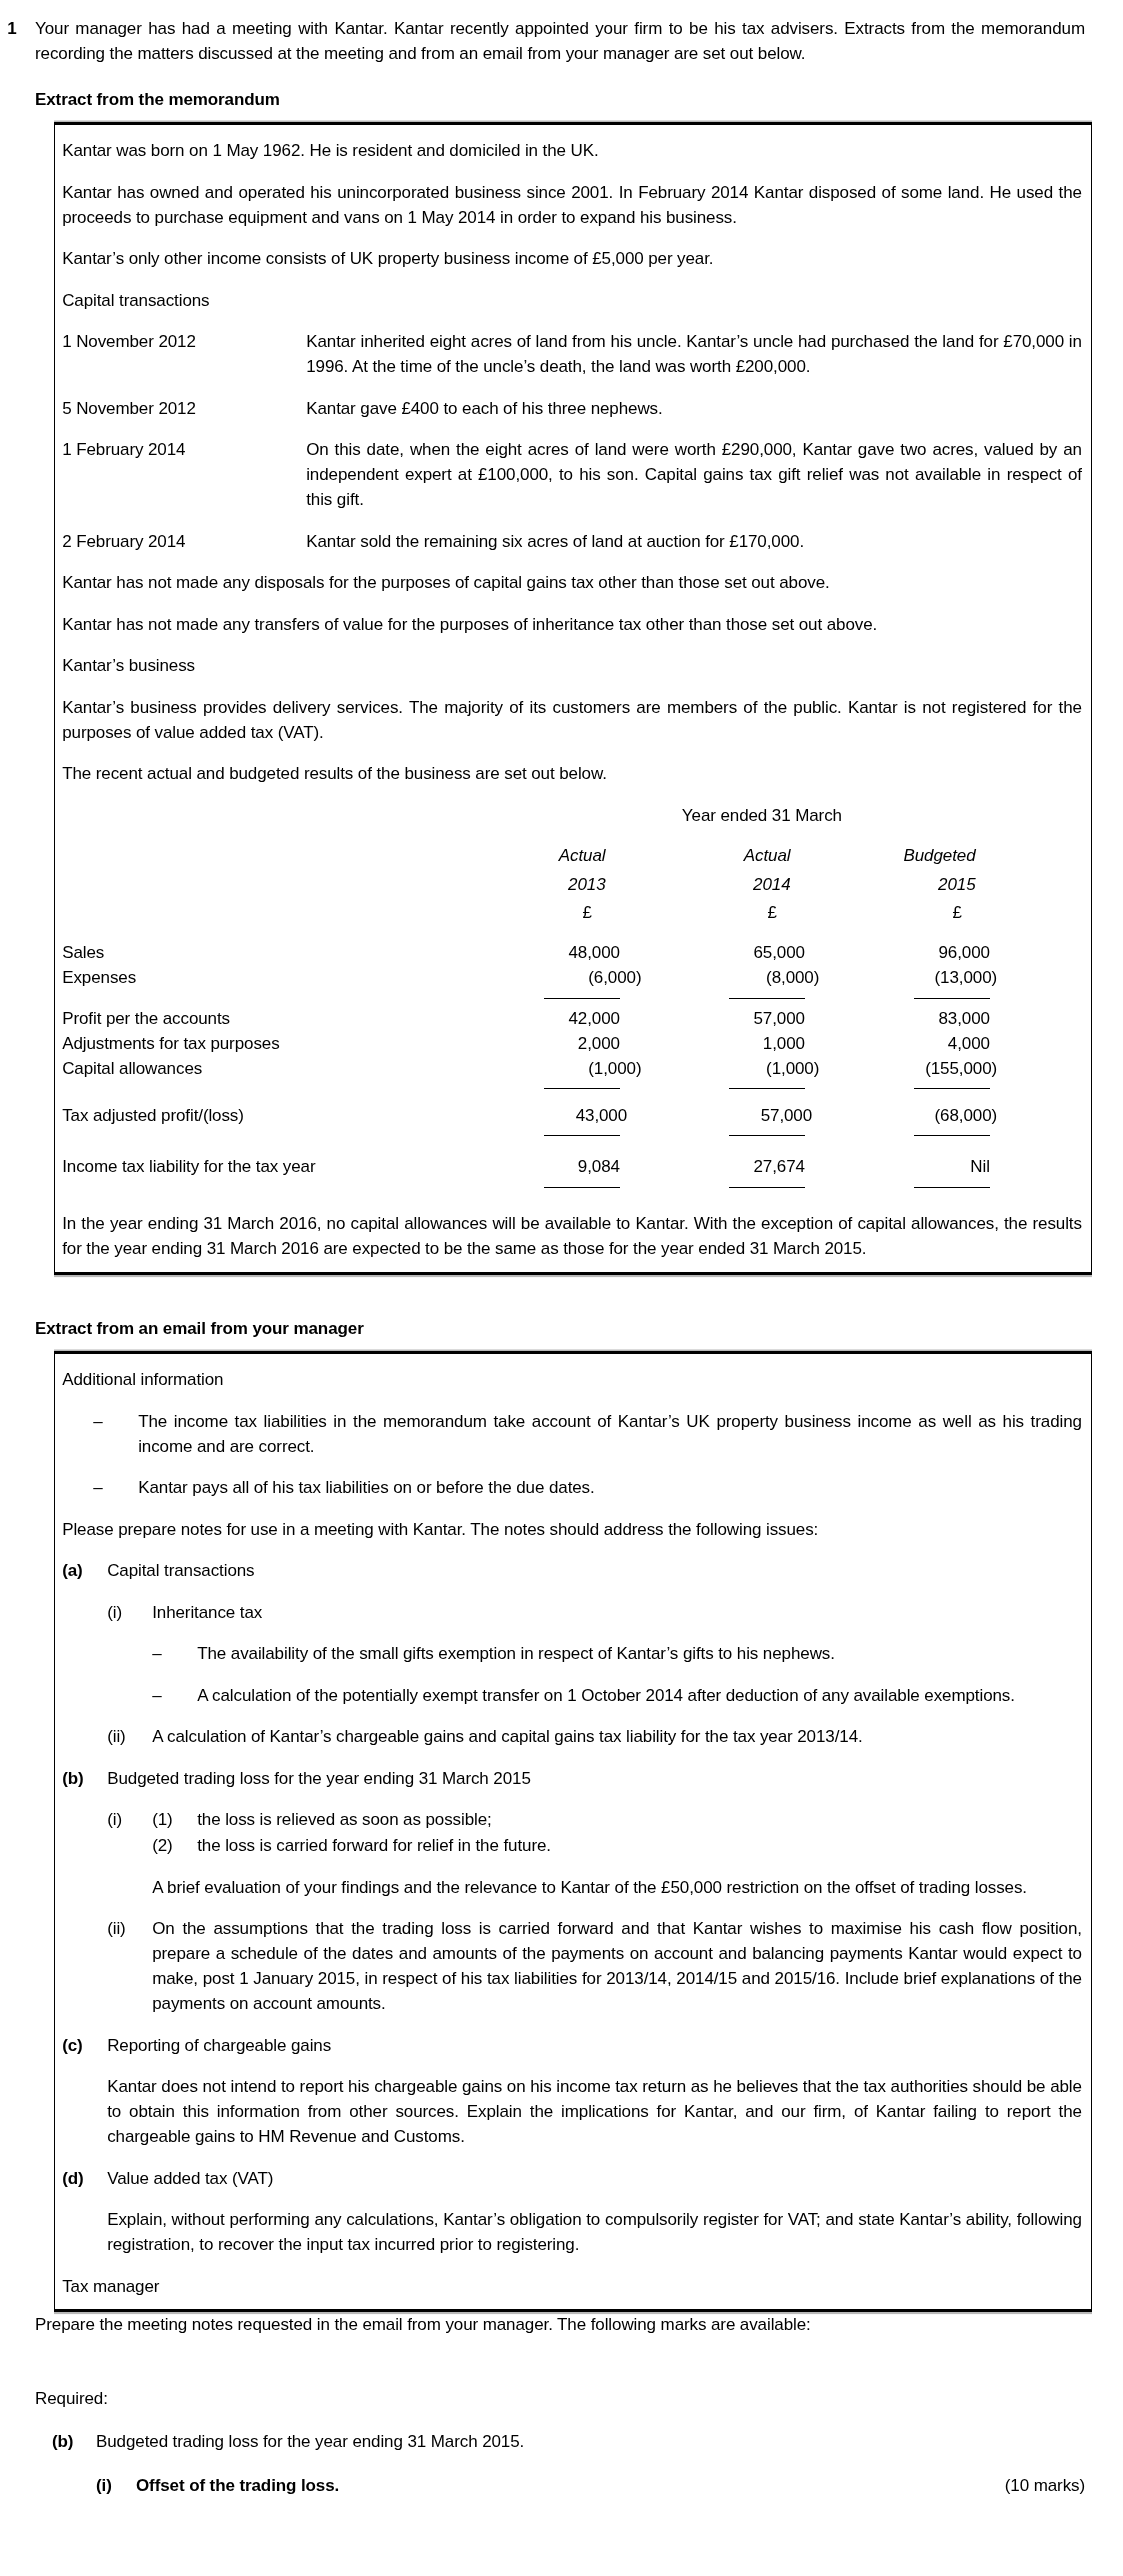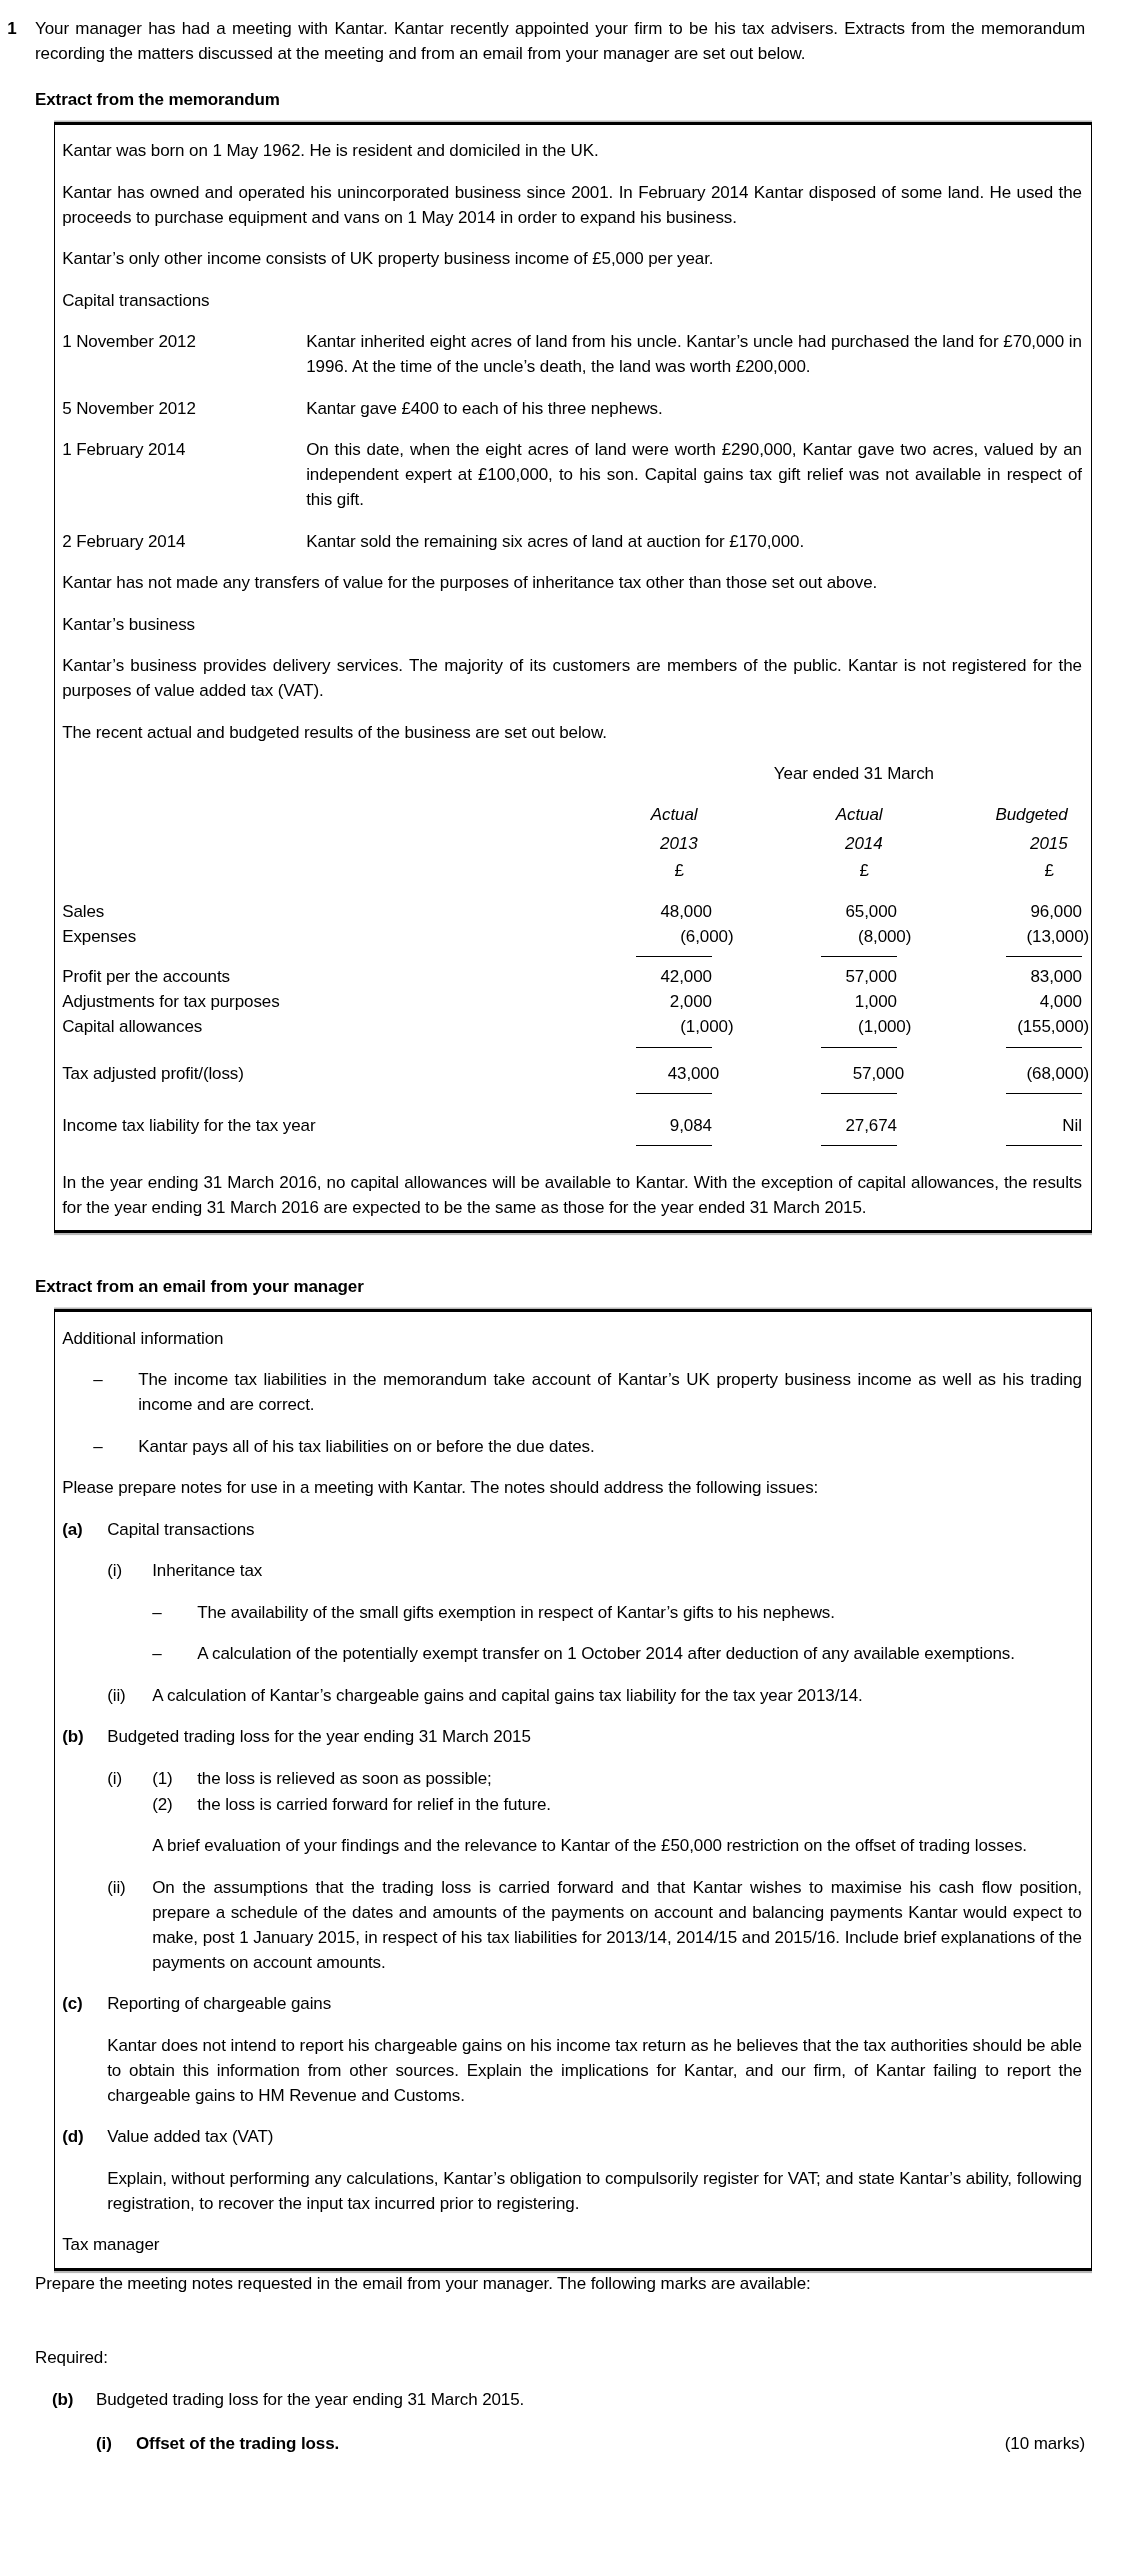--- a/index.html
+++ b/index.html
@@ -24,21 +24,21 @@
     margin-left:19px;margin-right:-6.7px;
     padding:13.4px 8.8px 10.3px 7.2px;
     box-shadow:0 -1.5px 0 #b8b8b8,0 2.1px 0 #b8b8b8;
   }
   
   .ct-row{display:flex;margin-bottom:16.5px;}
   .ct-date{flex:none;width:244px;}
   .ct-desc{flex:1;text-align:justify;}
   
   .ft{margin-bottom:16.5px;}
-  .ft-row{display:flex;}
+  .ft-row{display:flex;margin-right:92px;}
   .ft-label{flex:1;}
   .ft-c{flex:none;width:185px;text-align:right;white-space:nowrap;}
   .ft-h{padding-right:14.4px;box-sizing:border-box;font-style:italic;}
   .ft-cur{padding-right:28px;box-sizing:border-box;}
   .ft-span{flex:none;width:556px;text-align:center;position:relative;left:50px;}
   .ft-year{margin-top:4.1px;}
   .ft-curr{margin-top:2.6px;}
   .ft-first{margin-top:15.5px;}
   .ft-rule-row{height:15.5px;align-items:center;}
   .ft-rule{width:76px;height:0;border-top:1.5px solid #000;margin-left:auto;}
@@ -97,20 +97,21 @@
     </div>
     <div class="ct-row">
       <div class="ct-date">1 February 2014</div>
       <div class="ct-desc">On this date, when the eight acres of land were worth £290,000, Kantar gave two acres, valued by an independent expert at £100,000, to his son. Capital gains tax gift relief was not available in respect of this gift.</div>
     </div>
     <div class="ct-row">
       <div class="ct-date">2 February 2014</div>
       <div class="ct-desc">Kantar sold the remaining six acres of land at auction for £170,000.</div>
     </div>
 
+    <p class="just">Kantar has not made any disposals for the purposes of capital gains tax other than those set out above.</p>
     <p class="just">Kantar has not made any transfers of value for the purposes of inheritance tax other than those set out above.</p>
 
     <p class="b">Kantar’s business</p>
     <p class="just">Kantar’s business provides delivery services. The majority of its customers are members of the public. Kantar is not registered for the purposes of value added tax (VAT).</p>
     <p>The recent actual and budgeted results of the business are set out below.</p>
 
     <div class="ft">
       <div class="ft-row">
         <div class="ft-label"></div>
         <div class="ft-span">Year ended 31 March</div>

